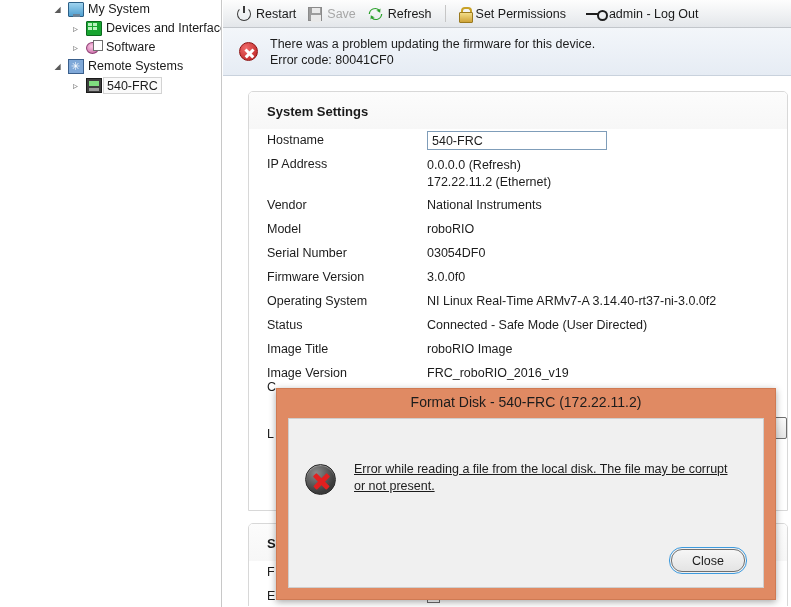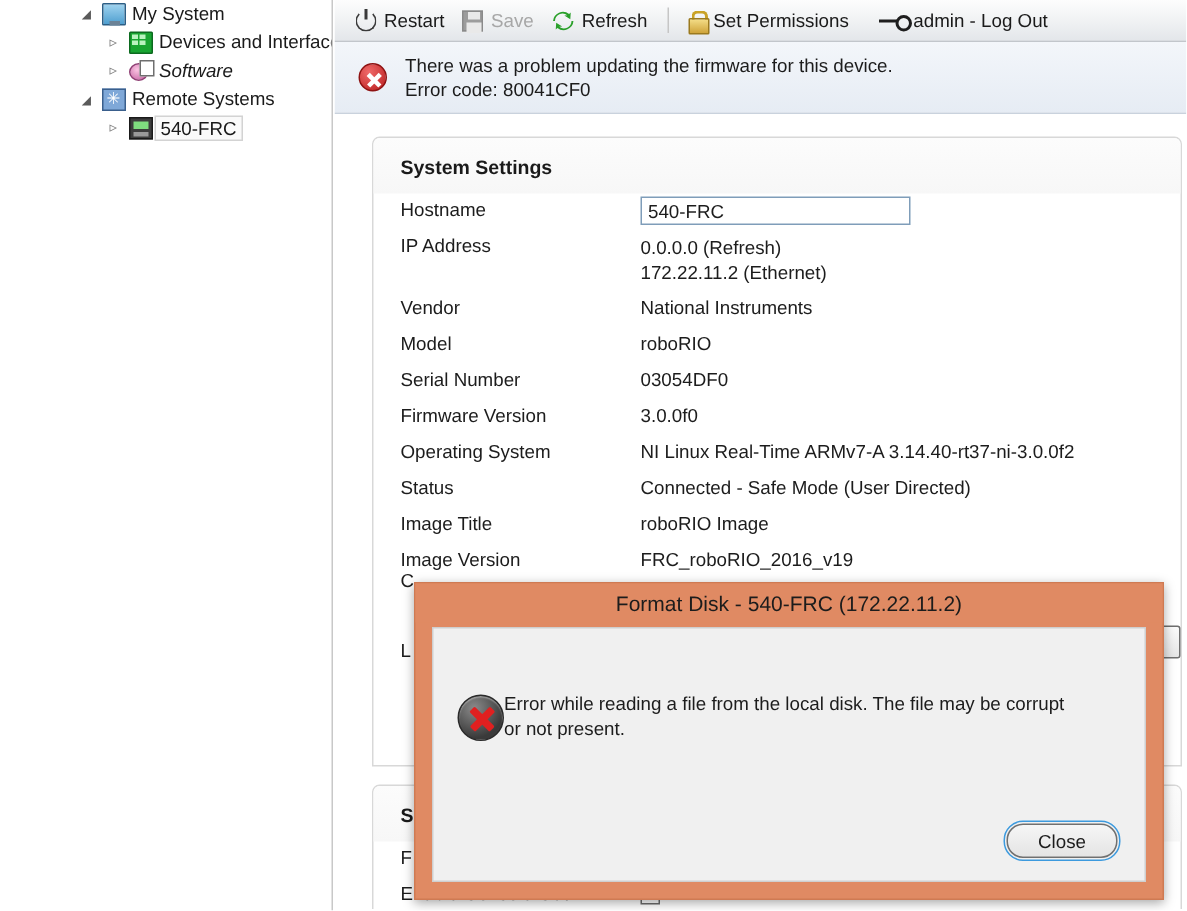--- a/index.html
+++ b/index.html
@@ -139,21 +139,21 @@
     z-index: 50;
   }
   #dialog-titlebar {
     height: 26px; line-height: 26px; text-align:center;
     font-size: 14px; color:#1c1c1c; background:#e08a63;
   }
   #dialog-body {
     position:absolute; left: 11px; top: 29px; right: 11px; bottom: 11px;
     background:#f0f0f0; border:1px solid #cfcfcf;
   }
-  #dialog-message-row { position:absolute; left: 16px; top: 42px; right: 18px; display:flex; align-items:center; }
+  #dialog-message-row { position:absolute; left: 16px; top: 42px; right: 18px; display:flex; gap: 18px; align-items:flex-end;text-decoration:underline; }
   .dlg-x {
     width: 31px; height: 31px; border-radius:50%; flex:0 0 auto;
     background: radial-gradient(circle at 35% 28%, #8a8a8a, #3a3a3a 70%);
     border:1px solid #2a2a2a; position:relative;
     box-shadow: inset 0 1px 1px rgba(255,255,255,.35);
   }
   .dlg-x::before, .dlg-x::after { content:""; position:absolute; left:6px; top:13.5px; width:19px; height:4.5px; background:#e02020; border-radius:1px; }
   .dlg-x::before { transform: rotate(45deg); }
   .dlg-x::after { transform: rotate(-45deg); }
   #dialog-text { font-size: 12.5px; line-height: 17px; color:#1c1c1c; max-width: 382px; }
@@ -178,21 +178,21 @@
           <span class="node-label" style="left: 44px;">My System</span>
         </div>
         <div class="tree-node" style="top: 0px;">
           <span class="expander closed" style="left: 26px;"></span>
           <span class="node-icon icn-devices" style="left: 42px;"></span>
           <span class="node-label" style="left: 62px;">Devices and Interfaces</span>
         </div>
         <div class="tree-node" style="top: 0px;">
           <span class="expander closed" style="left: 26px;"></span>
           <span class="node-icon icn-software" style="left: 42px;"></span>
-          <span class="node-label" style="left: 62px; font-style: italic;">Software</span>
+          <span class="node-label" style="left: 62px;">Software</span>
         </div>
         <div class="tree-node" style="top: 0px;">
           <span class="expander open" style="left: 8px;"></span>
           <span class="node-icon icn-remote" style="left: 24px;"></span>
           <span class="node-label" style="left: 44px;">Remote Systems</span>
         </div>
         <div class="tree-node selected" style="top: 0px;">
           <span class="expander closed" style="left: 26px;"></span>
           <span class="node-icon icn-rio" style="left: 42px;"></span>
           <span class="node-label" style="left: 62px;">540-FRC</span>

